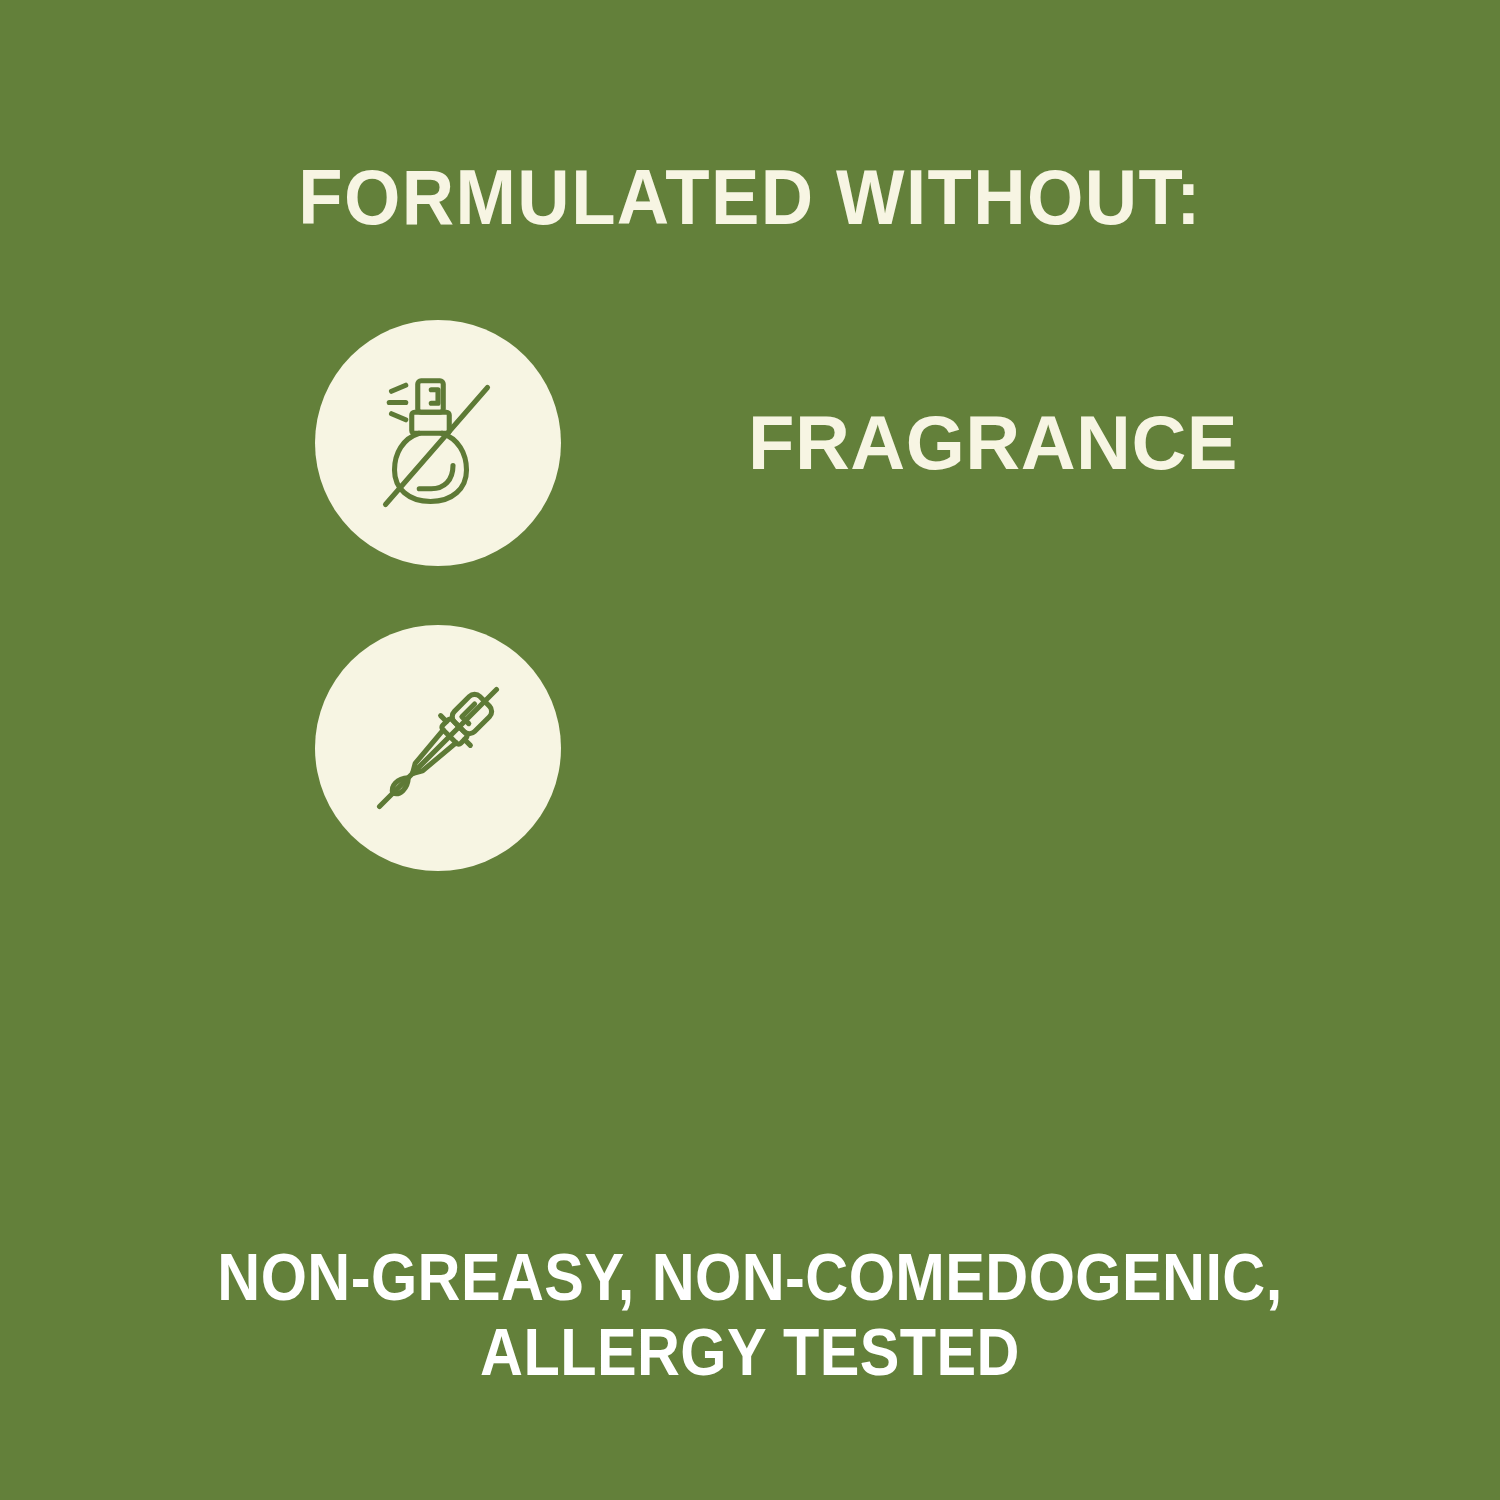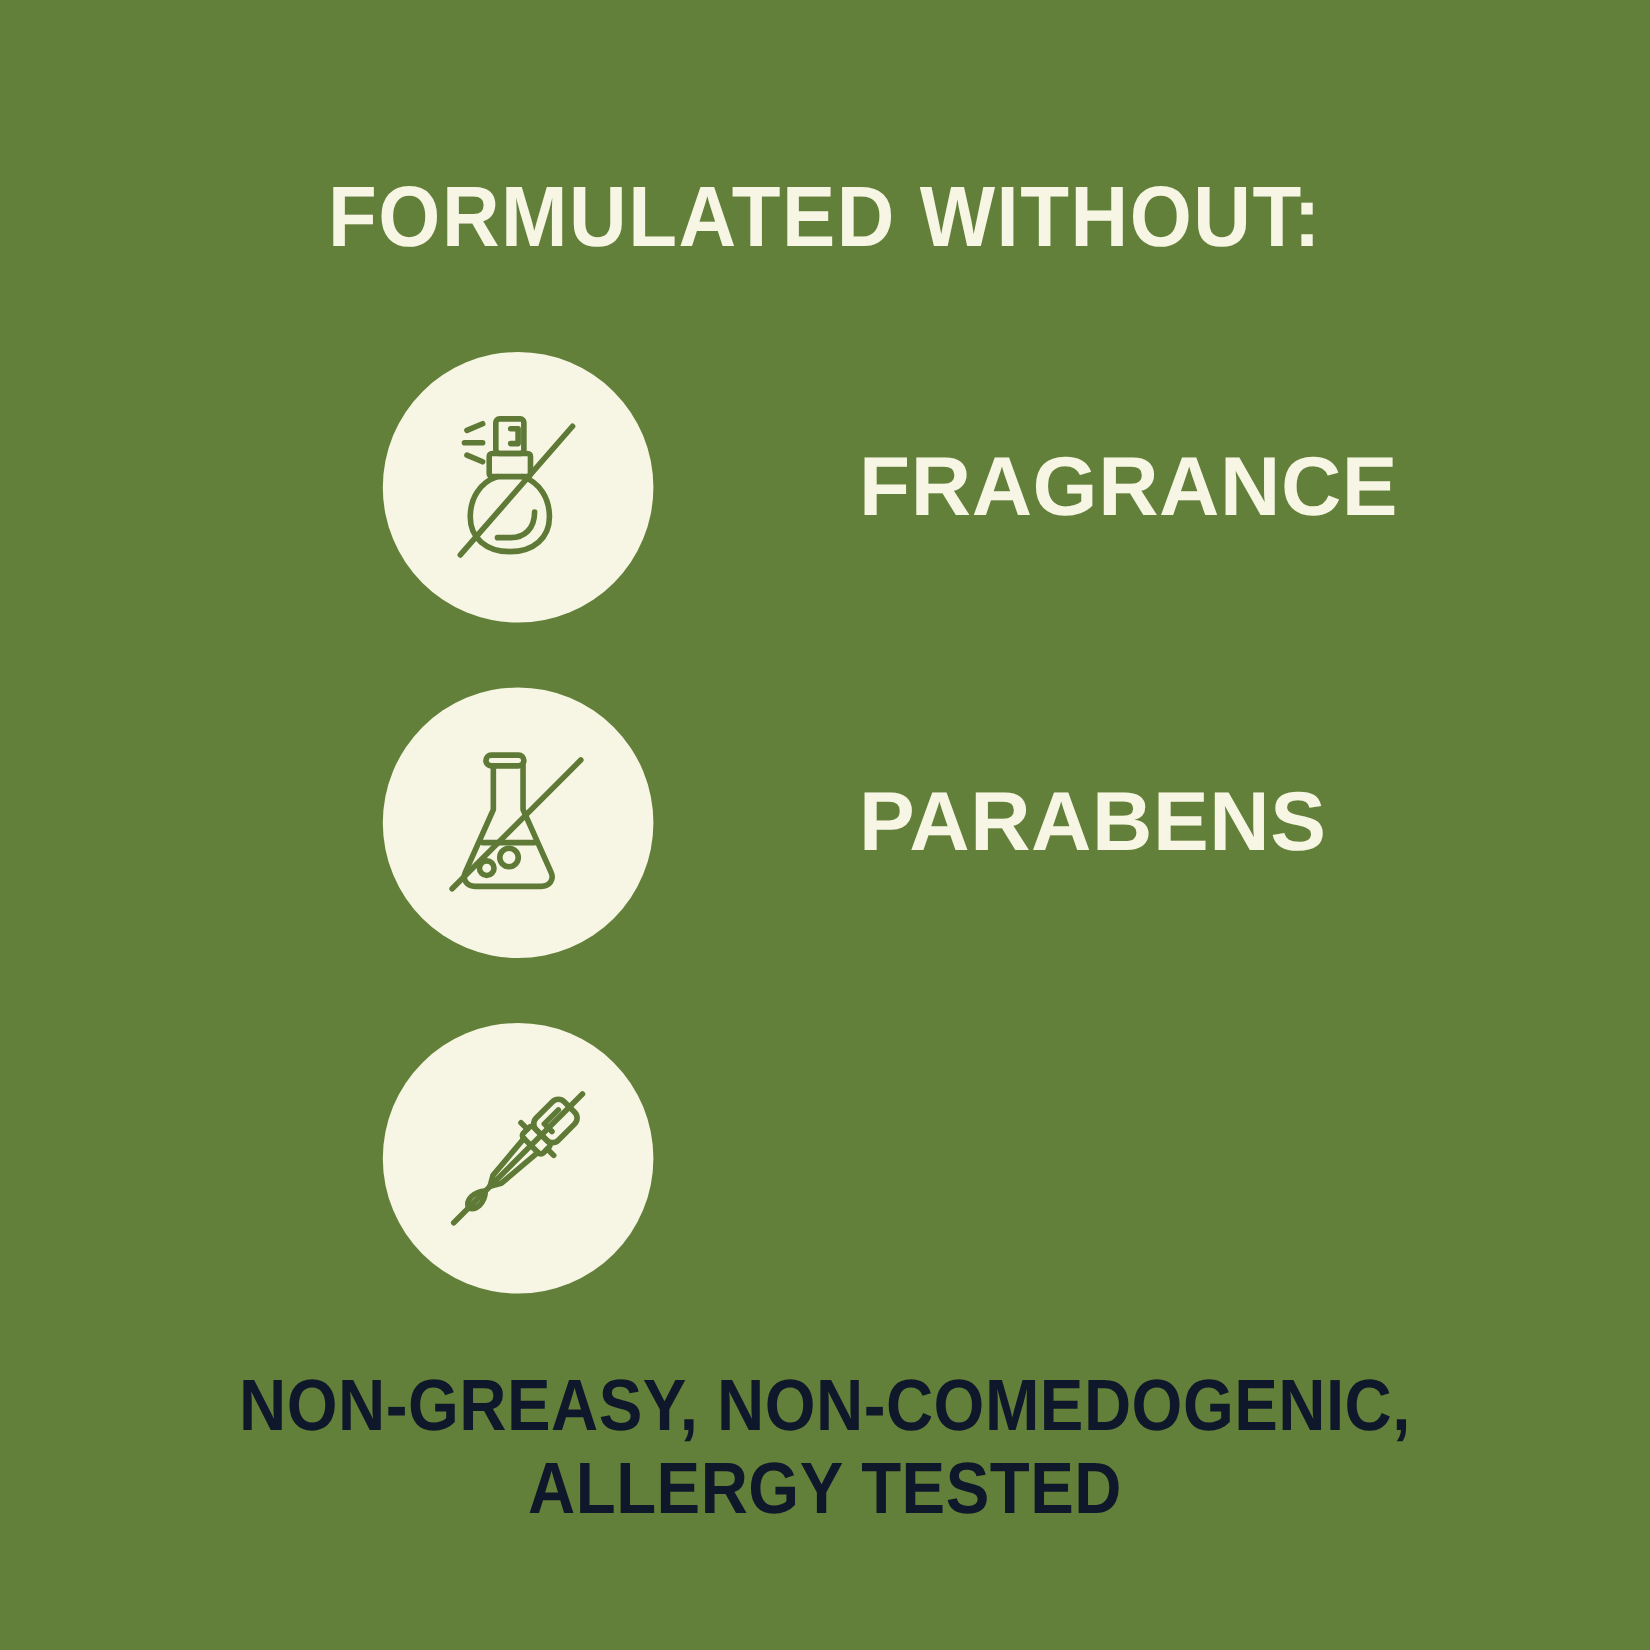--- a/index.html
+++ b/index.html
@@ -46,21 +46,20 @@
     left: 0;
     top: 300px;
     width: 1500px;
   }
 
   .claim-row {
     position: relative;
     height: 305px;
     display: flex;
     align-items: center;
-    margin-left: 33px;
   }
 
   .icon-circle {
     position: absolute;
     left: 315px;
     top: 20px;
     width: 246px;
     height: 246px;
     border-radius: 50%;
     background: #f7f5e3;
@@ -91,21 +90,21 @@
     line-height: 1;
   }
 
   
   .footer-claim {
     position: absolute;
     left: 0;
     top: 1240px;
     width: 1500px;
     text-align: center;
-    color: #0f172a;
+    color: #ffffff;
     font-family: "Liberation Sans", sans-serif;
     font-size: 66px;
     font-weight: 700;
     line-height: 1.13;
     letter-spacing: 0.5px;
   }
   .footer-claim .fc-line {
     display: block;
     transform: scaleX(0.90);
     transform-origin: 50% 50%;
@@ -139,39 +138,20 @@
                    C59.5 89 69 80.5 69 68 C69 57 63.5 47 52.5 43.5"></path>
 
           <path d="M60 65 C60 75 54 80.5 45.5 80.5 L37.5 80.5"></path>
 
           <line x1="15" y1="91" x2="83" y2="13"></line>
         </svg>
       </div>
       <div class="claim-label">FRAGRANCE</div>
     </div>
 
-    <div class="claim-row">
-      <div class="icon-circle">
-        <svg viewBox="0 0 100 100" fill="none" stroke="#5e7a36" stroke-width="3.4" stroke-linecap="round" stroke-linejoin="round">
-
-          <rect x="30.5" y="9" width="23" height="6.5" rx="3.2"></rect>
-
-          <path d="M35 15.5 L35 42 L18 80 C16 84.5 19 88.5 24 88.5
-                   L64 88.5 C69 88.5 72 84.5 70 80 L53 42 L53 15.5"></path>
-
-          <line x1="28.5" y1="62" x2="60" y2="62"></line>
-
-          <circle cx="44.5" cy="71" r="5.6"></circle>
-          <circle cx="31" cy="77.5" r="4.4"></circle>
-
-          <line x1="10" y1="90" x2="88" y2="12"></line>
-        </svg>
-      </div>
-      <div class="claim-label">PARABENS</div>
-    </div>
 
     <div class="claim-row">
       <div class="icon-circle">
         <svg viewBox="0 0 100 100" fill="none" stroke="#5e7a36" stroke-width="3.4" stroke-linecap="round" stroke-linejoin="round">
           <g transform="rotate(45 50 50)">
 
             <rect x="40.5" y="6" width="19" height="24" rx="5"></rect>
 
             <path d="M46.5 12 L46.5 24 L53 24"></path>
 

